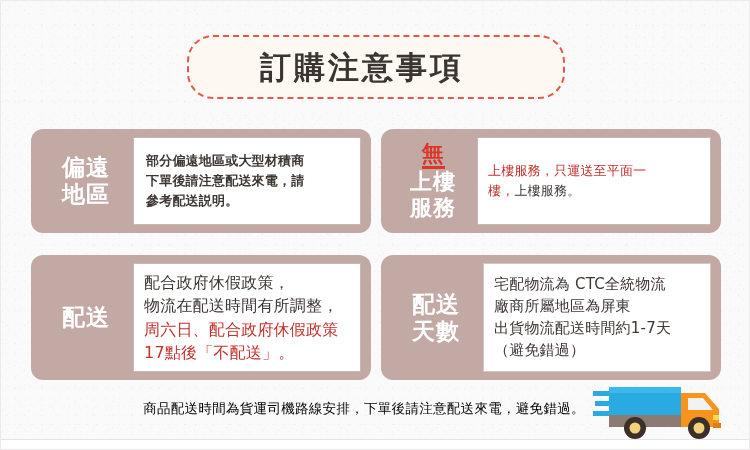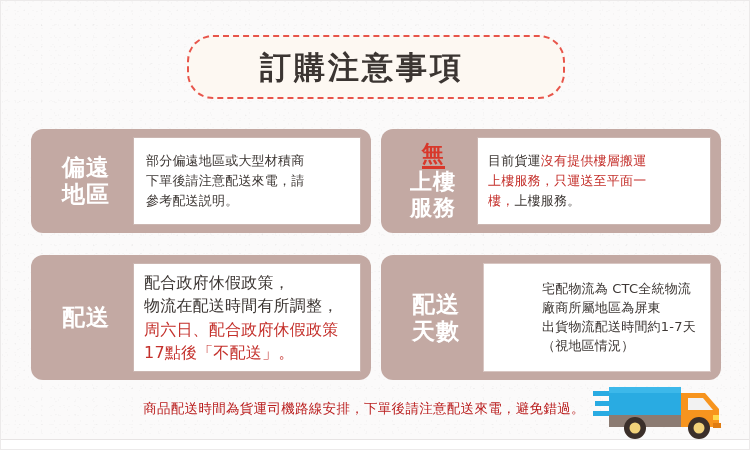--- a/index.html
+++ b/index.html
@@ -102,34 +102,34 @@
     font-family:"DejaVu Sans","Liberation Sans",sans-serif;
     font-size:13px;
     line-height:1.52;
     color:#3d3734;
     letter-spacing:.2px;
     white-space:nowrap;
   }
   .panel-body p.red, .panel-body .red{color:#c4302b;}
 
   
-  #panel-1 .panel-body{padding-left:12px;}
+  #panel-1 .panel-body{padding-left:12px;font-weight:bold;}
   #panel-2 .panel-label{width:80px;font-size:22px;}
   #panel-3 .panel-body p{font-size:16px;line-height:1.46;}
-  #panel-4 .panel-body p{font-size:13px;line-height:1.46;margin-left:48px;}
+  #panel-4 .panel-body p{font-size:15px;line-height:1.46;}
   #panel-4 .panel-body{border-color:#d8c6c2;}
 
   
   .footer{
     position:absolute;left:0;right:0;top:388px;height:40px;
     display:flex;align-items:center;justify-content:center;
   }
   .footer-text{
     font-family:Liberation Sans, sans-serif;
-    font-size:13.5px;color:#b91c1c;letter-spacing:.3px;white-space:nowrap;
+    font-size:13.5px;color:#000000;letter-spacing:.3px;white-space:nowrap;
     margin-left:-22px;
   }
   
   .truck{
     position:absolute;left:592px;top:384px;width:150px;height:56px;
   }
 </style>
 </head>
 <body>
 
@@ -157,21 +157,20 @@
       </div>
     </div>
 
     <div class="panel" id="panel-2">
       <div class="panel-label">
         <span class="lab-line"><span class="lab-red">無</span></span>
         <span class="lab-line">上樓</span>
         <span class="lab-line">服務</span>
       </div>
       <div class="panel-body">
-        <p><span>目前貨運</span><span class="red">沒有提供樓層搬運</span></p>
         <p><span class="red">上樓服務，只運送至平面一</span></p>
         <p><span class="red">樓，</span><span>上樓服務。</span></p>
       </div>
     </div>
 
     <div class="panel" id="panel-3">
       <div class="panel-label">
         <span class="lab-line">配送</span>
       </div>
       <div class="panel-body">
@@ -184,21 +183,21 @@
 
     <div class="panel" id="panel-4">
       <div class="panel-label">
         <span class="lab-line">配送</span>
         <span class="lab-line">天數</span>
       </div>
       <div class="panel-body">
         <p>宅配物流為 CTC全統物流</p>
         <p>廠商所屬地區為屏東</p>
         <p>出貨物流配送時間約1-7天</p>
-        <p>（視地區情況）</p>
+        <p>（避免錯過）</p>
       </div>
     </div>
 
   </div>
 
   <div class="footer">
     <span class="footer-text">商品配送時間為貨運司機路線安排，下單後請注意配送來電，避免錯過。</span>
   </div>
 
   <div class="truck">

